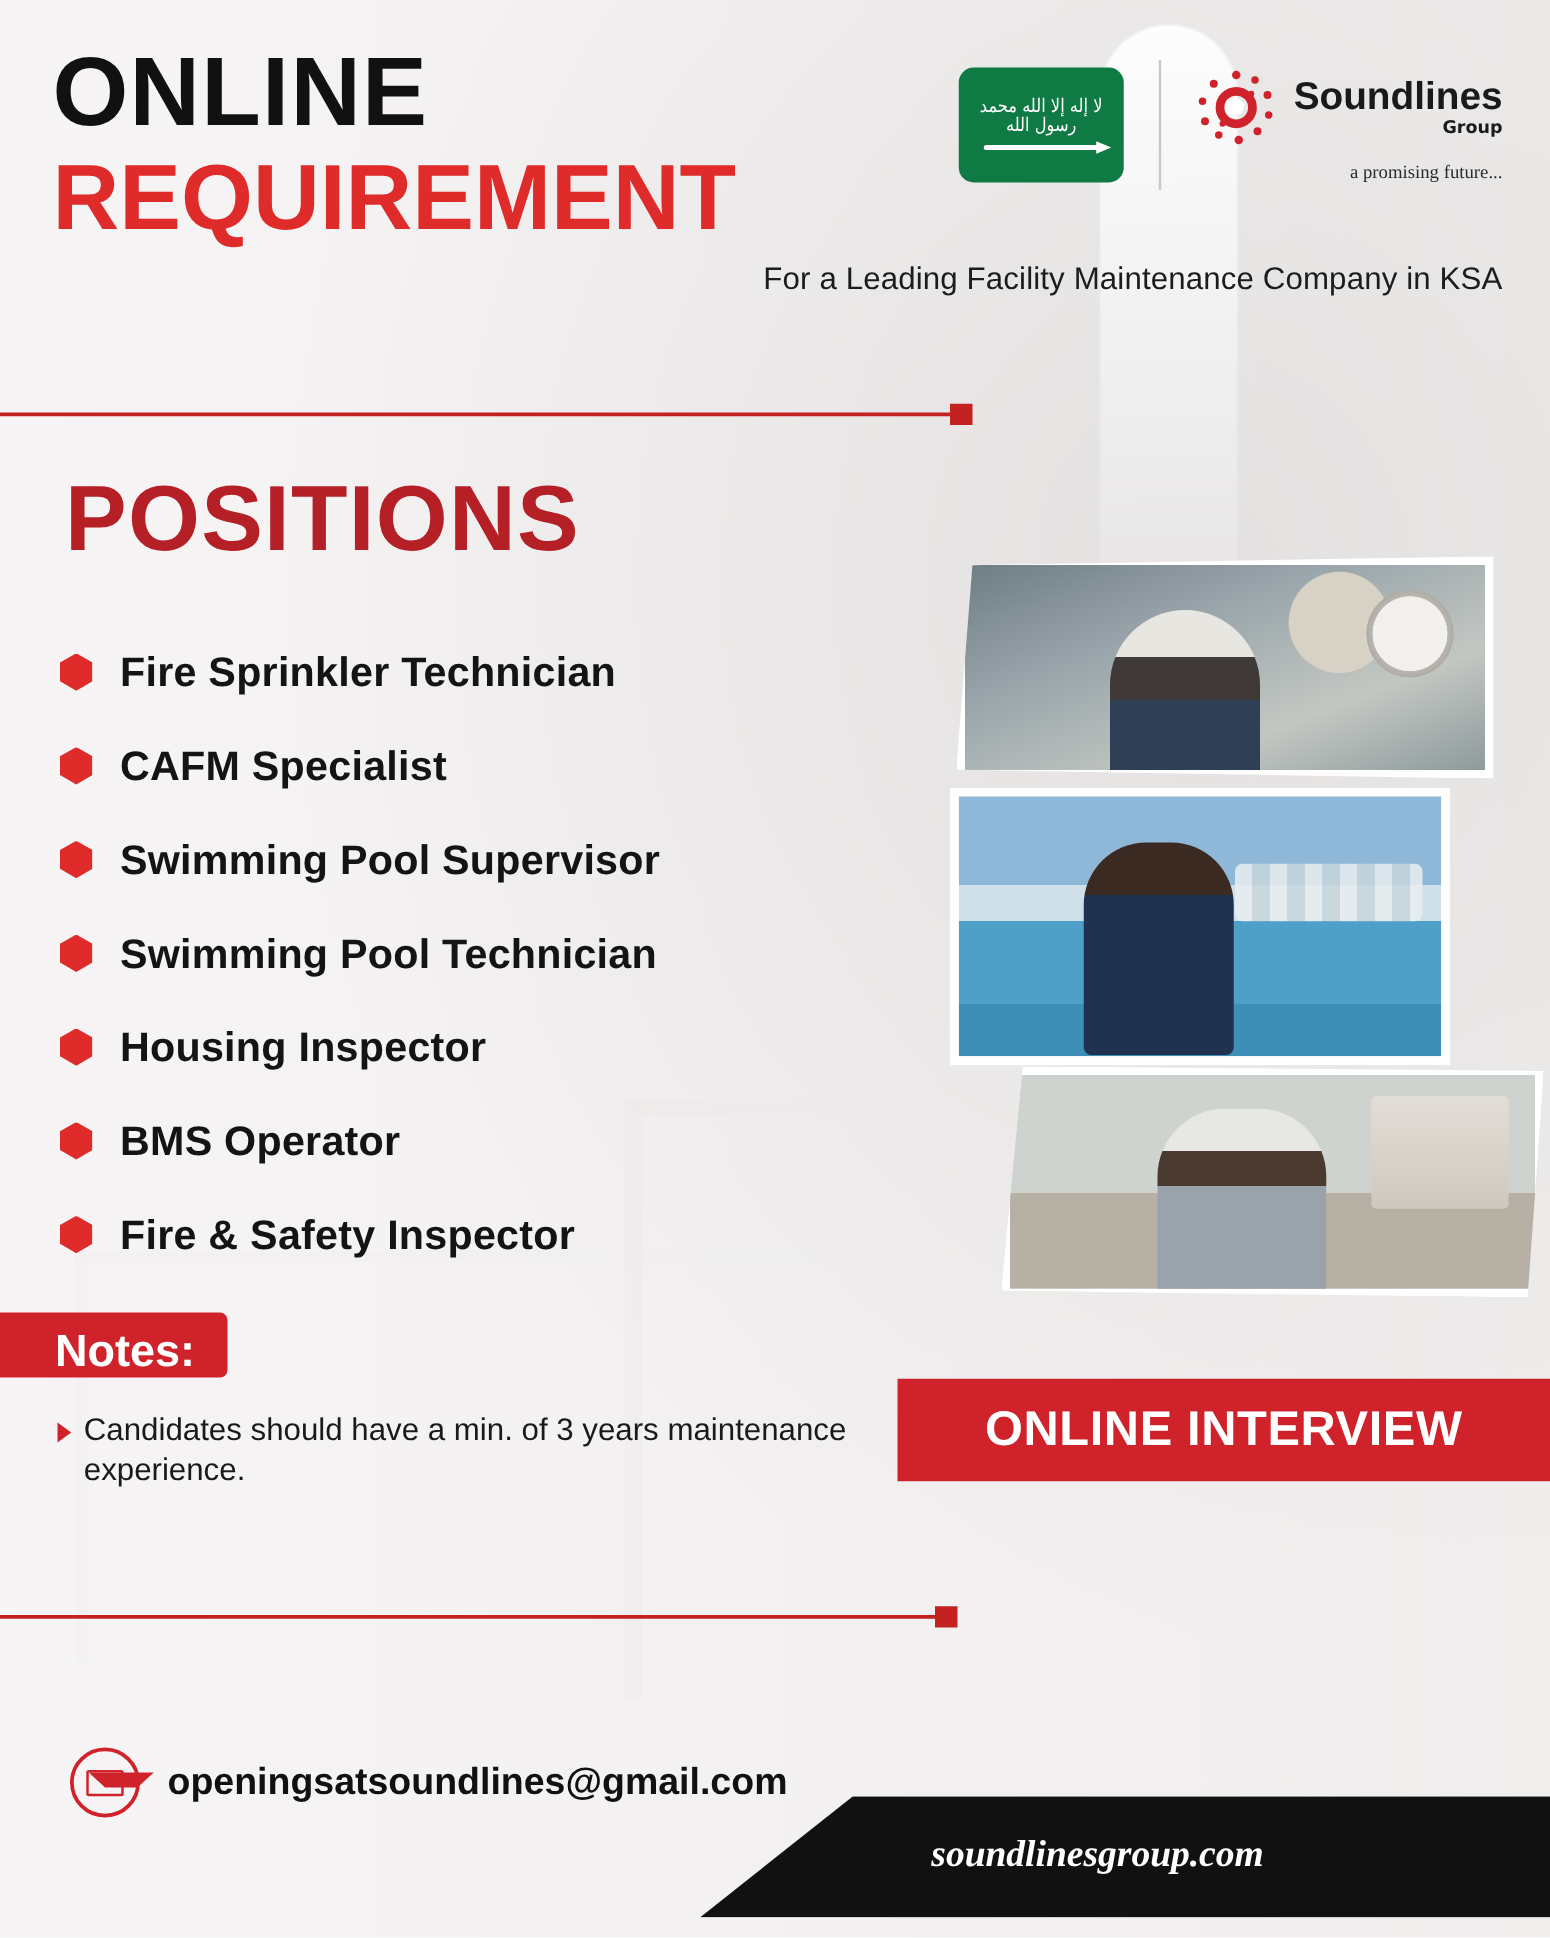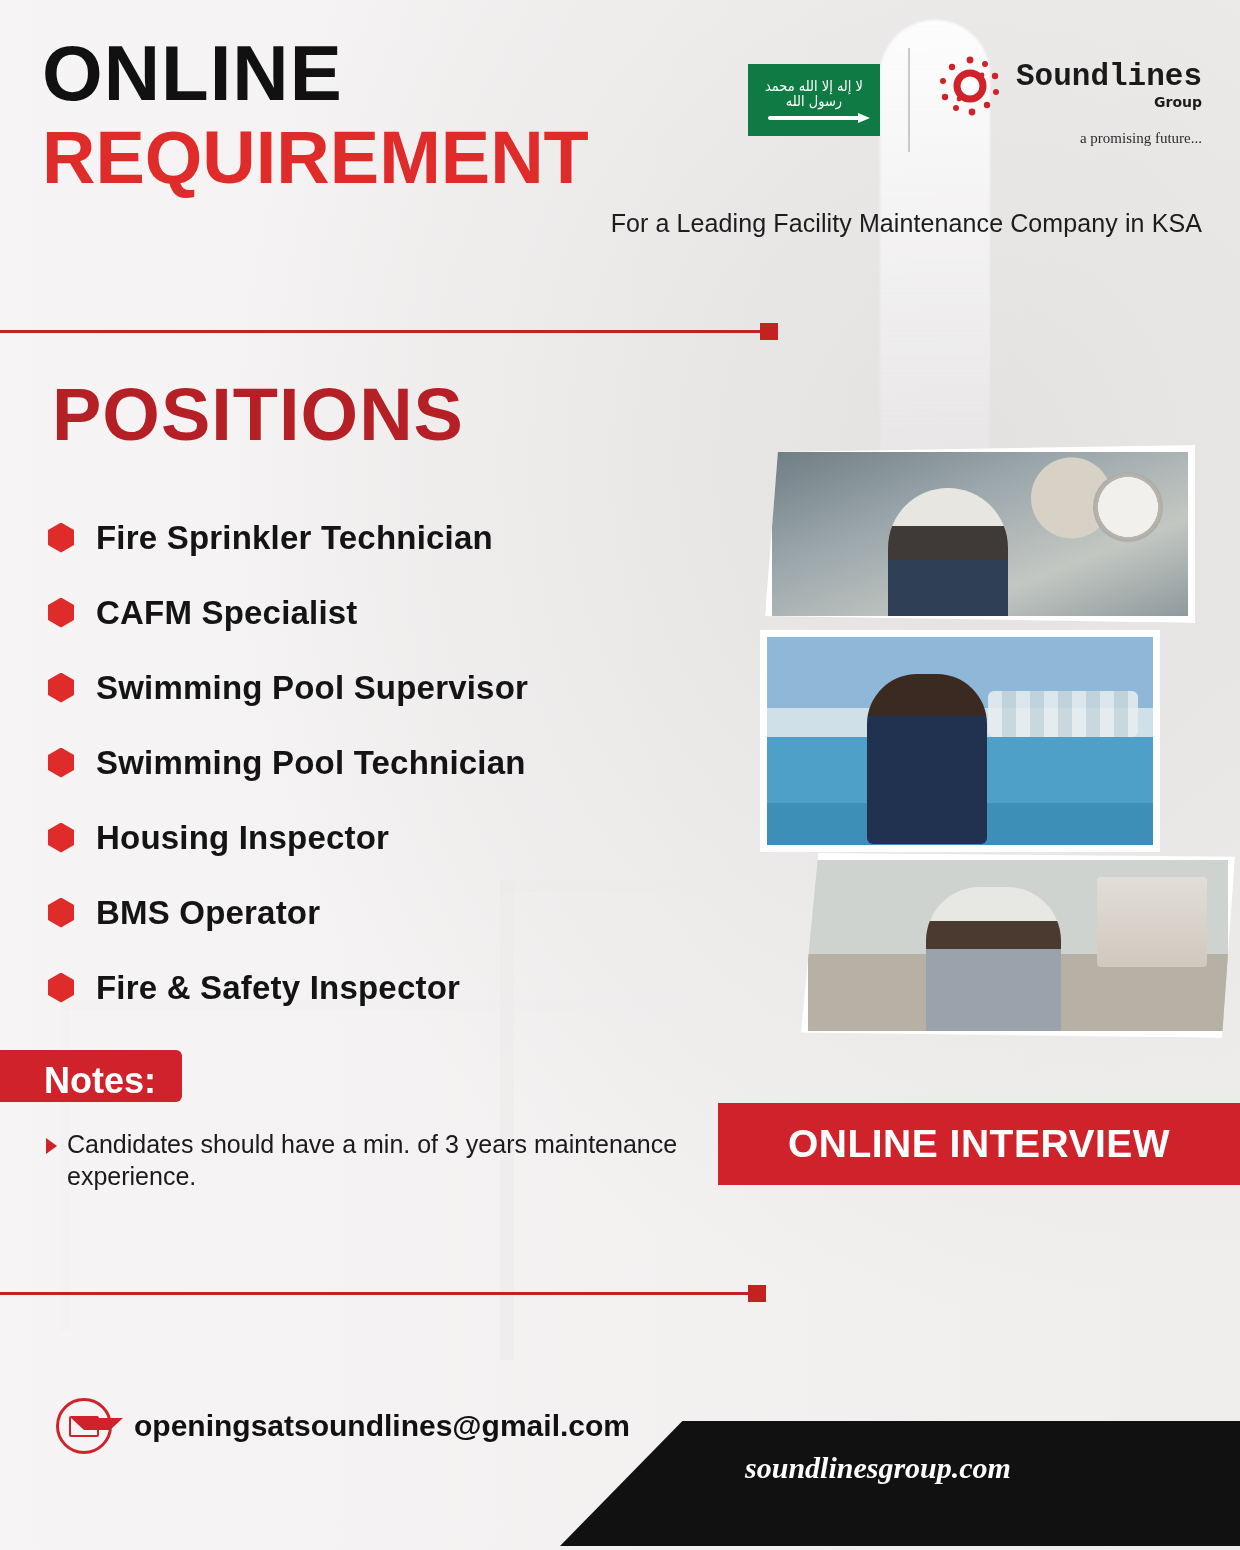--- a/index.html
+++ b/index.html
@@ -80,23 +80,23 @@
 
   
   .brand {
     position: absolute;
     right: 0px; top: 12px;
     display: flex;
     align-items: center;
     gap: 0px;
   }
   .flag {
-    width: 132px; height: 72px;
+    width: 132px; height: 92px;
     background: #0f7a44;
-    border-radius: 0;
+    border-radius: 12px;
     display: flex;
     flex-direction: column;
     align-items: center;
     justify-content: center;
     position: relative;
   }
   .flag .shahada {
     color: #ffffff;
     font-size: 13px;
     letter-spacing: .5px;
@@ -123,21 +123,21 @@
   .divider-v {
     width: 2px; height: 104px;
     background: #c9c9c9;
     margin: 0 28px;
   }
   .logo-wrap { display: flex; flex-direction: column; align-items: flex-end; }
   .logo-row { display: flex; align-items: center; gap: 14px; }
   .logo-mark { width: 64px; height: 64px; position: relative; }
   .logo-text-main {
     font-size: 31px; font-weight: 700; color: #1a1a1a; line-height: 1;
-    font-family: Liberation Mono, monospace;
+    font-family: Liberation Sans, sans-serif;
     text-align: center;
   }
   .logo-text-sub {
     font-size: 14px; font-weight: 700; color: #1a1a1a;
     text-align: right; margin-top: 2px;
     font-family: "DejaVu Sans", sans-serif;
   }
   .logo-tag {
     font-size: 15px; color: #2b2b2b; margin-top: 12px;
     font-family: "Liberation Serif", serif; 
@@ -361,22 +361,22 @@
     border-top: 12px solid #d0222a;
   }
   .email-text {
     font-size: 30px;
     font-weight: 700;
     color: #111111;
   }
 
   .footer-black {
     position: absolute;
-    left: 560px; bottom: 4px;
-    width: 680px; height: 125px;
+    left: 560px; bottom: 16px;
+    width: 680px; height: 97px;
     background: #111111;
     clip-path: polygon(18% 0%, 100% 0%, 100% 100%, 0% 100%);
     border-top-left-radius: 0px;
   }
   .footer-black .site {
     position: absolute;
     left: 0; right: 44px; top: 30px;
     text-align: center;
     color: #ffffff;
     font-size: 30px;

